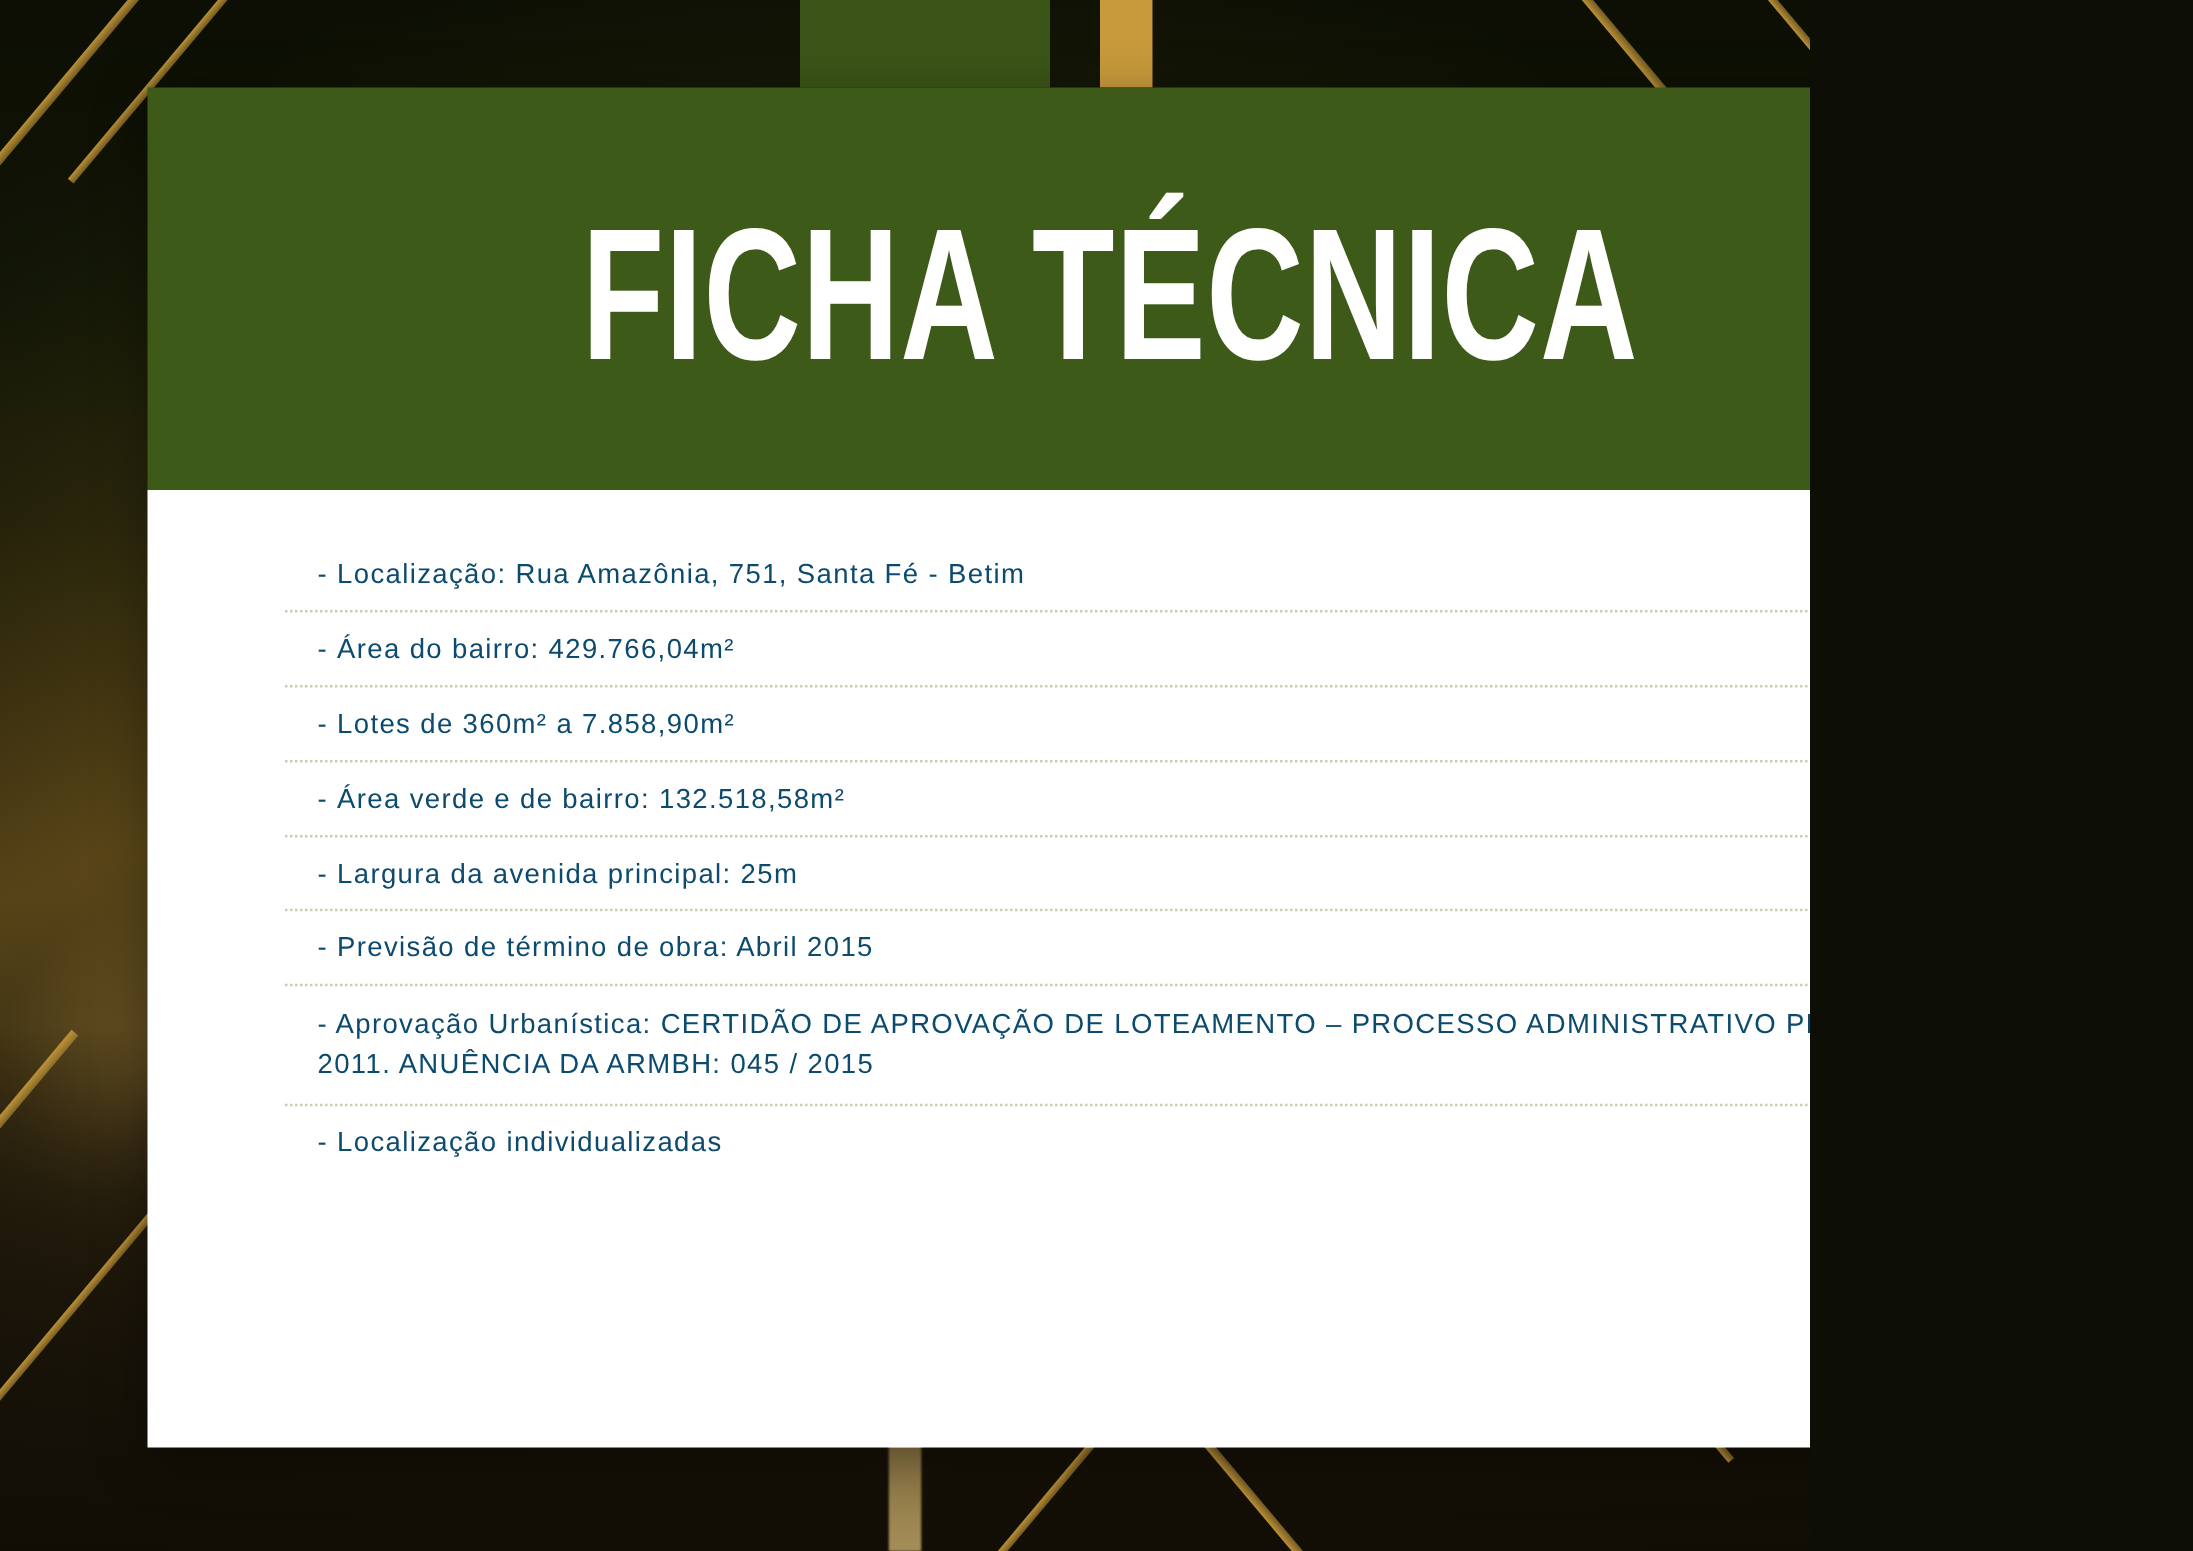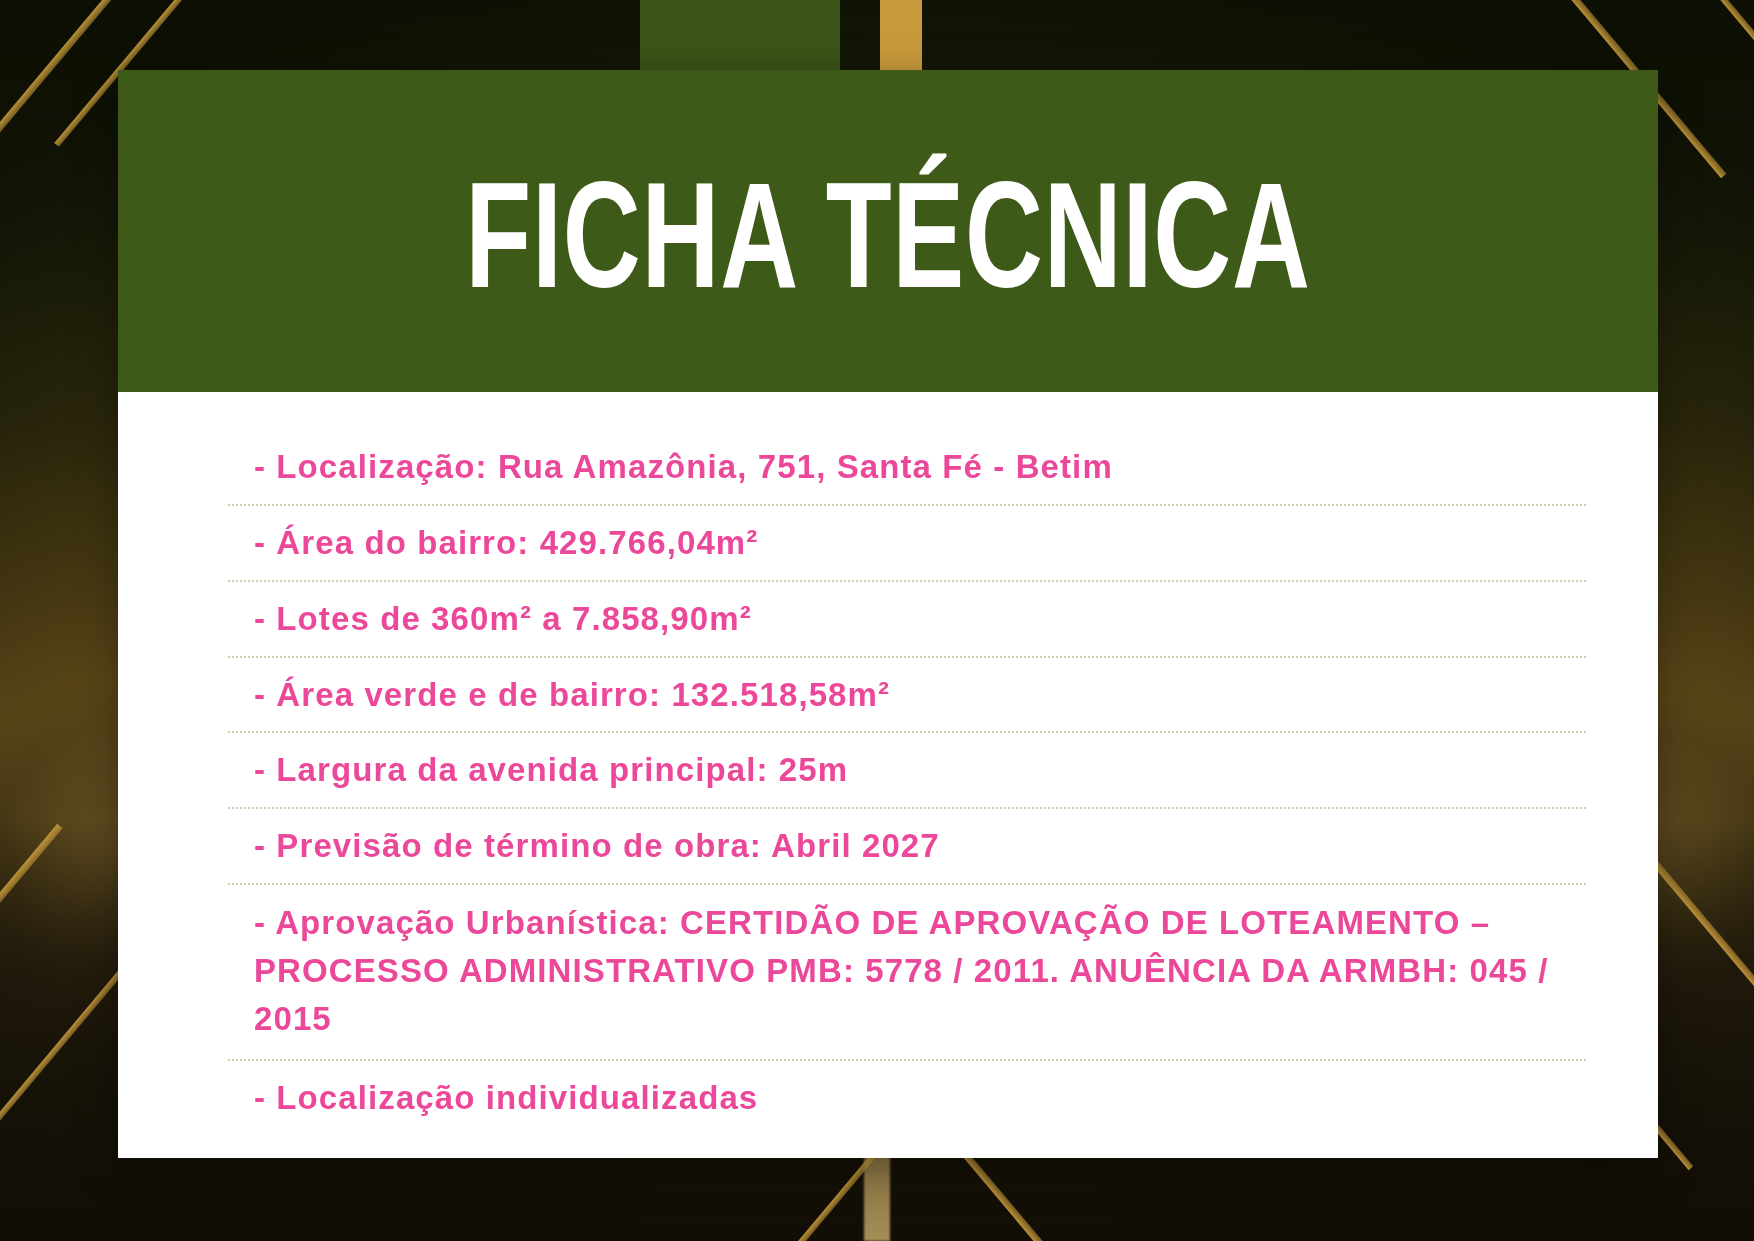--- a/index.html
+++ b/index.html
@@ -9,21 +9,21 @@
   body {
     width: 1754px;
     height: 1241px;
     overflow: hidden;
     font-family: "Liberation Sans", sans-serif;
     background: #0d0f06;
   }
 
   .slide {
     position: relative;
-    width: 1754px;
+    width: 1448px;
     height: 1241px;
     overflow: hidden;
   }
 
   
   .bg-base {
     position: absolute;
     inset: 0;
     background:
       linear-gradient(to bottom,
@@ -152,24 +152,24 @@
     box-sizing: border-box;
     padding: 38px 72px 30px 110px;
   }
 
   .spec-list {
     list-style: none;
     margin: 0;
     padding: 0;
   }
   .spec-item {
-    color: #ec4899;
+    color: #0c4a6e;
     font-family: "Liberation Sans", sans-serif;
-    font-weight: 700;
-    font-size: 33px;
+    font-weight: 400;
+    font-size: 22px;
     letter-spacing: 1.1px;
     line-height: 1.45;
     padding: 13px 6px 13px 26px;
     border-bottom: 2px dotted #c9cfae;
   }
   .spec-item:last-child {
     border-bottom: none;
   }
   .spec-item.multiline {
     padding-top: 14px;
@@ -208,20 +208,20 @@
       <h1 class="card-title">FICHA TÉCNICA</h1>
     </div>
 
     <div class="card-body">
       <ul class="spec-list">
         <li class="spec-item">- Localização: Rua Amazônia, 751, Santa Fé - Betim</li>
         <li class="spec-item">- Área do bairro: 429.766,04m²</li>
         <li class="spec-item">- Lotes de 360m² a 7.858,90m²</li>
         <li class="spec-item">- Área verde e de bairro: 132.518,58m²</li>
         <li class="spec-item">- Largura da avenida principal: 25m</li>
-        <li class="spec-item">- Previsão de término de obra: Abril 2027</li>
+        <li class="spec-item">- Previsão de término de obra: Abril 2015</li>
         <li class="spec-item multiline">- Aprovação Urbanística:  CERTIDÃO DE APROVAÇÃO DE LOTEAMENTO – PROCESSO ADMINISTRATIVO PMB: 5778 / 2011. ANUÊNCIA DA ARMBH: 045 / 2015</li>
         <li class="spec-item">- Localização individualizadas</li>
       </ul>
     </div>
 
   </div>
 </div>
 
 </body></html>

